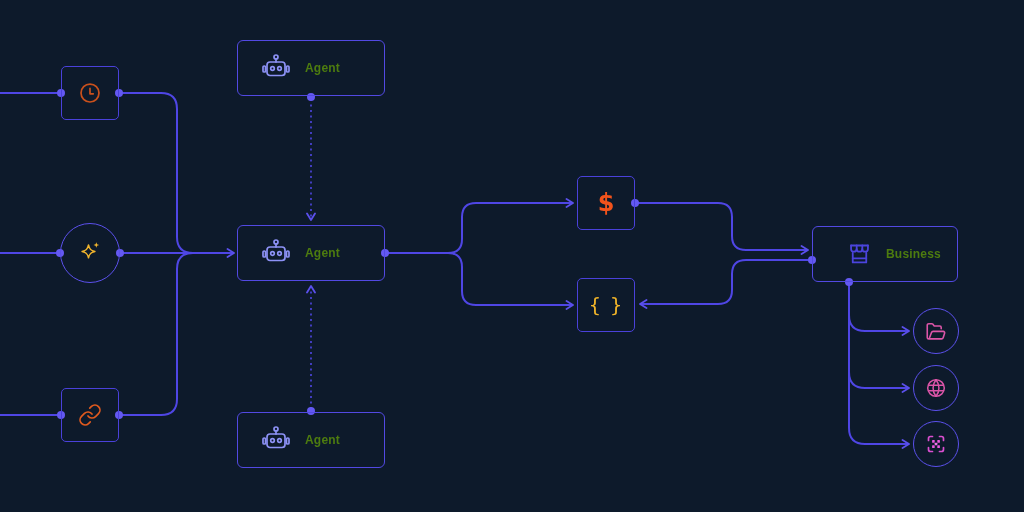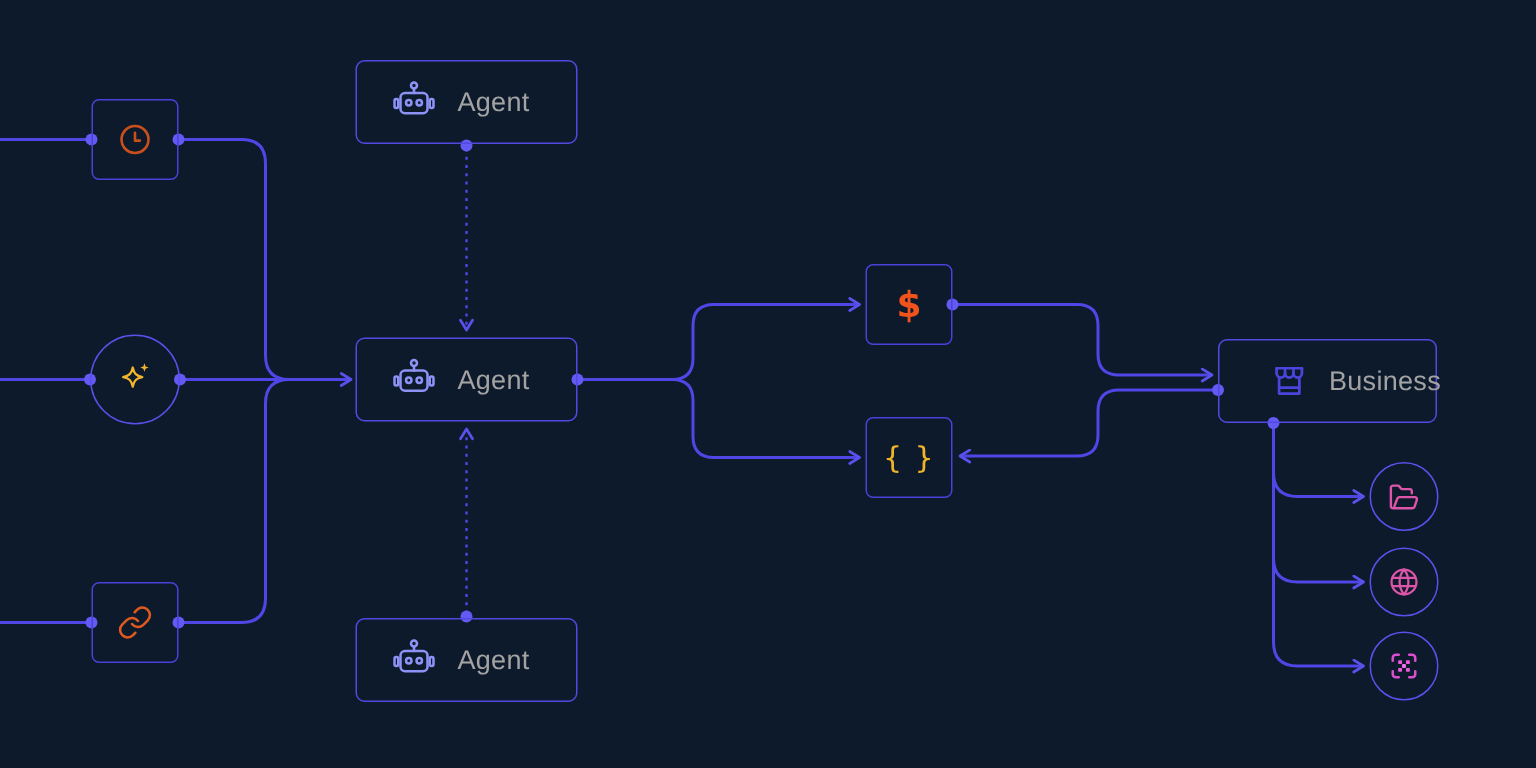--- a/index.html
+++ b/index.html
@@ -8,21 +8,21 @@
   svg.wires{position:absolute;left:0;top:0;z-index:0;}
   .node{position:absolute;box-sizing:border-box;display:flex;align-items:center;
         justify-content:center;z-index:1;}
   .sq{width:58px;height:54px;border:1.5px solid #4A41DB;border-radius:5px;}
   .circ{border:1.5px solid #5B50EC;border-radius:50%;}
   .circ.big{width:60px;height:60px;}
   .circ.sm{width:46px;height:46px;}
   .box{width:148px;height:56px;border:1.5px solid #5249E2;border-radius:6px;
        justify-content:flex-start;gap:13px;padding-left:22px;}
   .box.biz{width:146px;padding-left:33px;}
-  .lbl{color:#a3a3a3;font-size:18px;letter-spacing:.2px;}
+  .lbl{color:#4d7c0f;font-size:12px;letter-spacing:.2px;font-weight:bold;}
   .g-dollar{color:#F2531C;font-size:24px;font-weight:600;font-family:"DejaVu Sans",sans-serif;}
   .g-braces{color:#F0B429;font-size:20px;font-weight:500;letter-spacing:1px;
             font-family:"DejaVu Sans",sans-serif;}
   .icon{display:flex;align-items:center;justify-content:center;}
 </style>
 </head>
 <body>
 
 <div class="stage">
 

